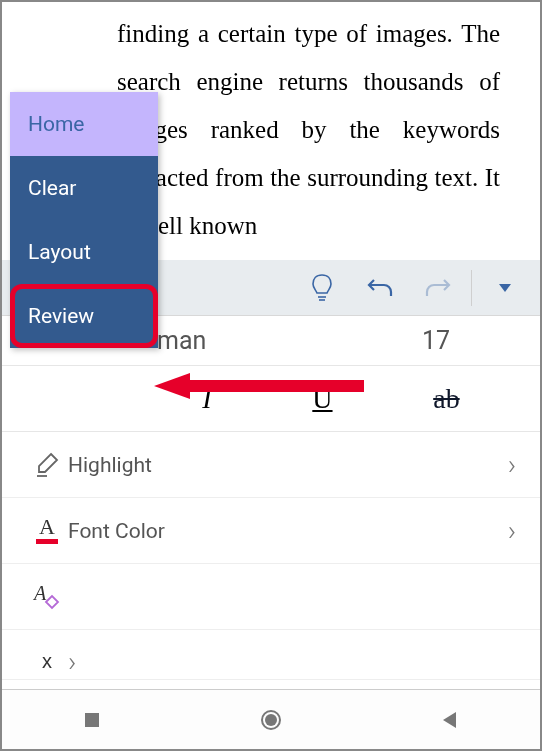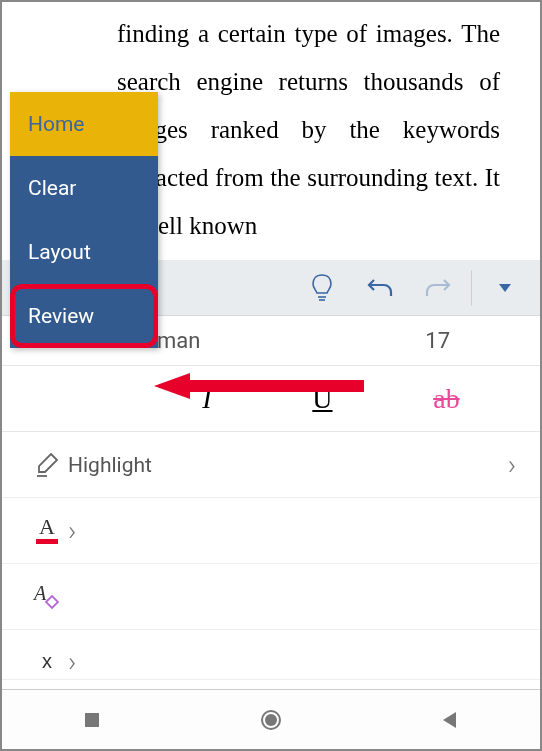--- a/index.html
+++ b/index.html
@@ -29,38 +29,38 @@
   .tool-btn {
     width: 58px; height: 56px;
     display: flex; align-items: center; justify-content: center;
     color: #3a66a5;
   }
   .tool-btn.dim svg { opacity: 0.35; }
 
   .font-row {
     height: 50px;
     display: flex; align-items: center;
-    color: #555; font-size: 22px;
+    color: #555; font-size: 25px;
     border-bottom: 1px solid #e6e6e6;
     padding-left: 155px;
     padding-right: 90px;
     justify-content: space-between;
   }
 
   .styles-row {
     height: 66px;
     display: flex; align-items: center; justify-content: space-around;
     padding: 0 30px 0 150px;
     border-bottom: 1px solid #e6e6e6;
     font-size: 28px;
     font-family: Georgia, serif;
   }
   .italic { font-style: italic; }
   .uline  { text-decoration: underline; }
-  .strike { text-decoration: line-through; color:#ec4899;text-align:center; }
+  .strike { text-decoration: line-through; color:#0f172a;text-align:center; }
 
   .opt-row {
     height: 66px;
     display: flex; align-items: center;
     padding-left: 24px; padding-right: 24px;
     color: #555; font-size: 21px;
     border-bottom: 1px solid #eee;
   }
   .opt-row.trim { height: 50px; padding-top: 14px; overflow: hidden; }
   .opt-icon { width: 42px; display:flex; align-items:center; justify-content:center; }
@@ -77,21 +77,21 @@
     font-size: 21px;
     box-shadow: 2px 2px 6px rgba(0,0,0,0.25);
     z-index: 10;
   }
   .tabs-item {
     height: 64px;
     display: flex; align-items: center;
     padding-left: 18px;
   }
   .tabs-item.current {
-    background: #eab308;
+    background: #c4b5fd;
     color: #3a66a5;
   }
   .tabs-item.hl {
     box-shadow: inset 0 0 0 5px #e6002a;
     border-radius: 12px;
   }
 
   
   .arrow {
     position: absolute;
@@ -168,20 +168,21 @@
   <span class="chevron">›</span>
 </div>
 
 <div class="opt-row">
   <div class="opt-icon">
     <div style="display:flex;flex-direction:column;align-items:center;">
       <span style="font-family:Georgia,serif;font-size:22px;color:#333;line-height:20px;">A</span>
       <span style="display:block;width:22px;height:5px;background:#e6002a;margin-top:2px;"></span>
     </div>
   </div>
+  <span class="opt-label">Font Color</span>
   <span class="chevron">›</span>
 </div>
 
 <div class="opt-row">
   <div class="opt-icon">
     <div style="position:relative;width:26px;height:26px;">
       <span style="font-family:Georgia,serif;font-style:italic;font-size:20px;color:#333;position:absolute;left:0;top:-2px;">A</span>
       <svg style="position:absolute;left:10px;top:10px;" width="16" height="16" viewBox="0 0 16 16">
         <path d="M2 8 L8 2 L14 8 L8 14 Z" fill="#fff" stroke="#b56ad6" stroke-width="1.8"></path>
       </svg>

